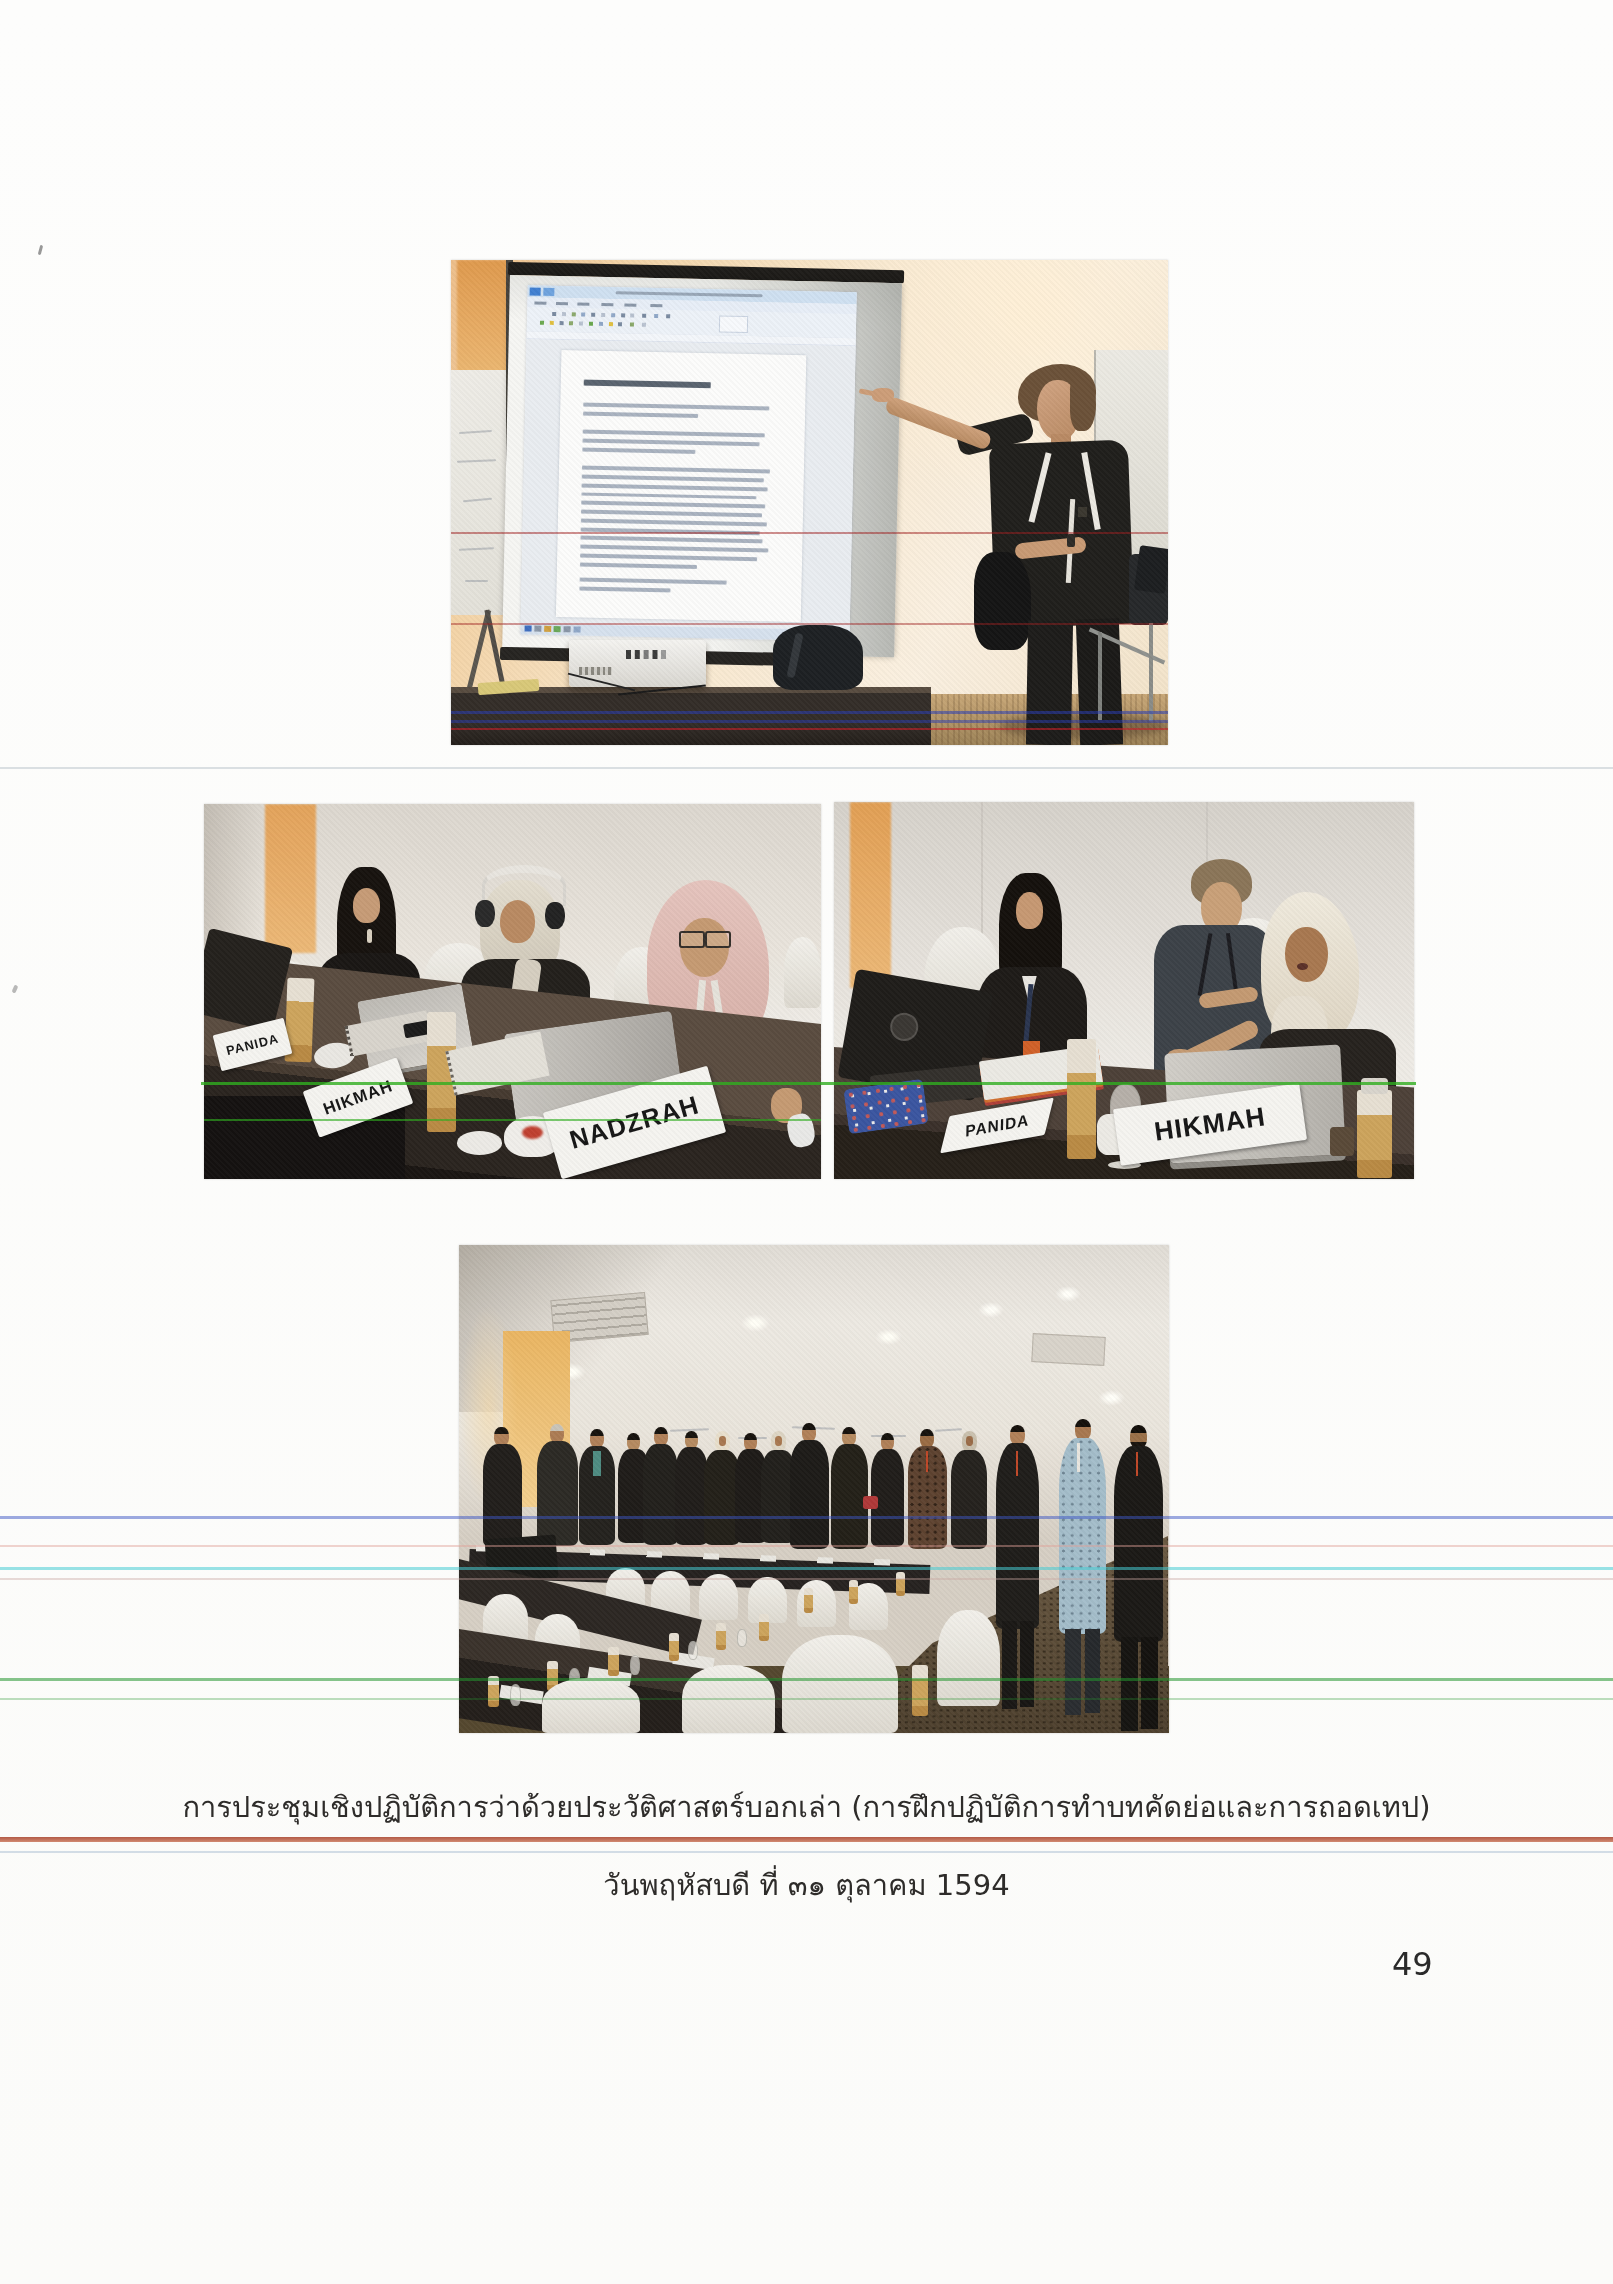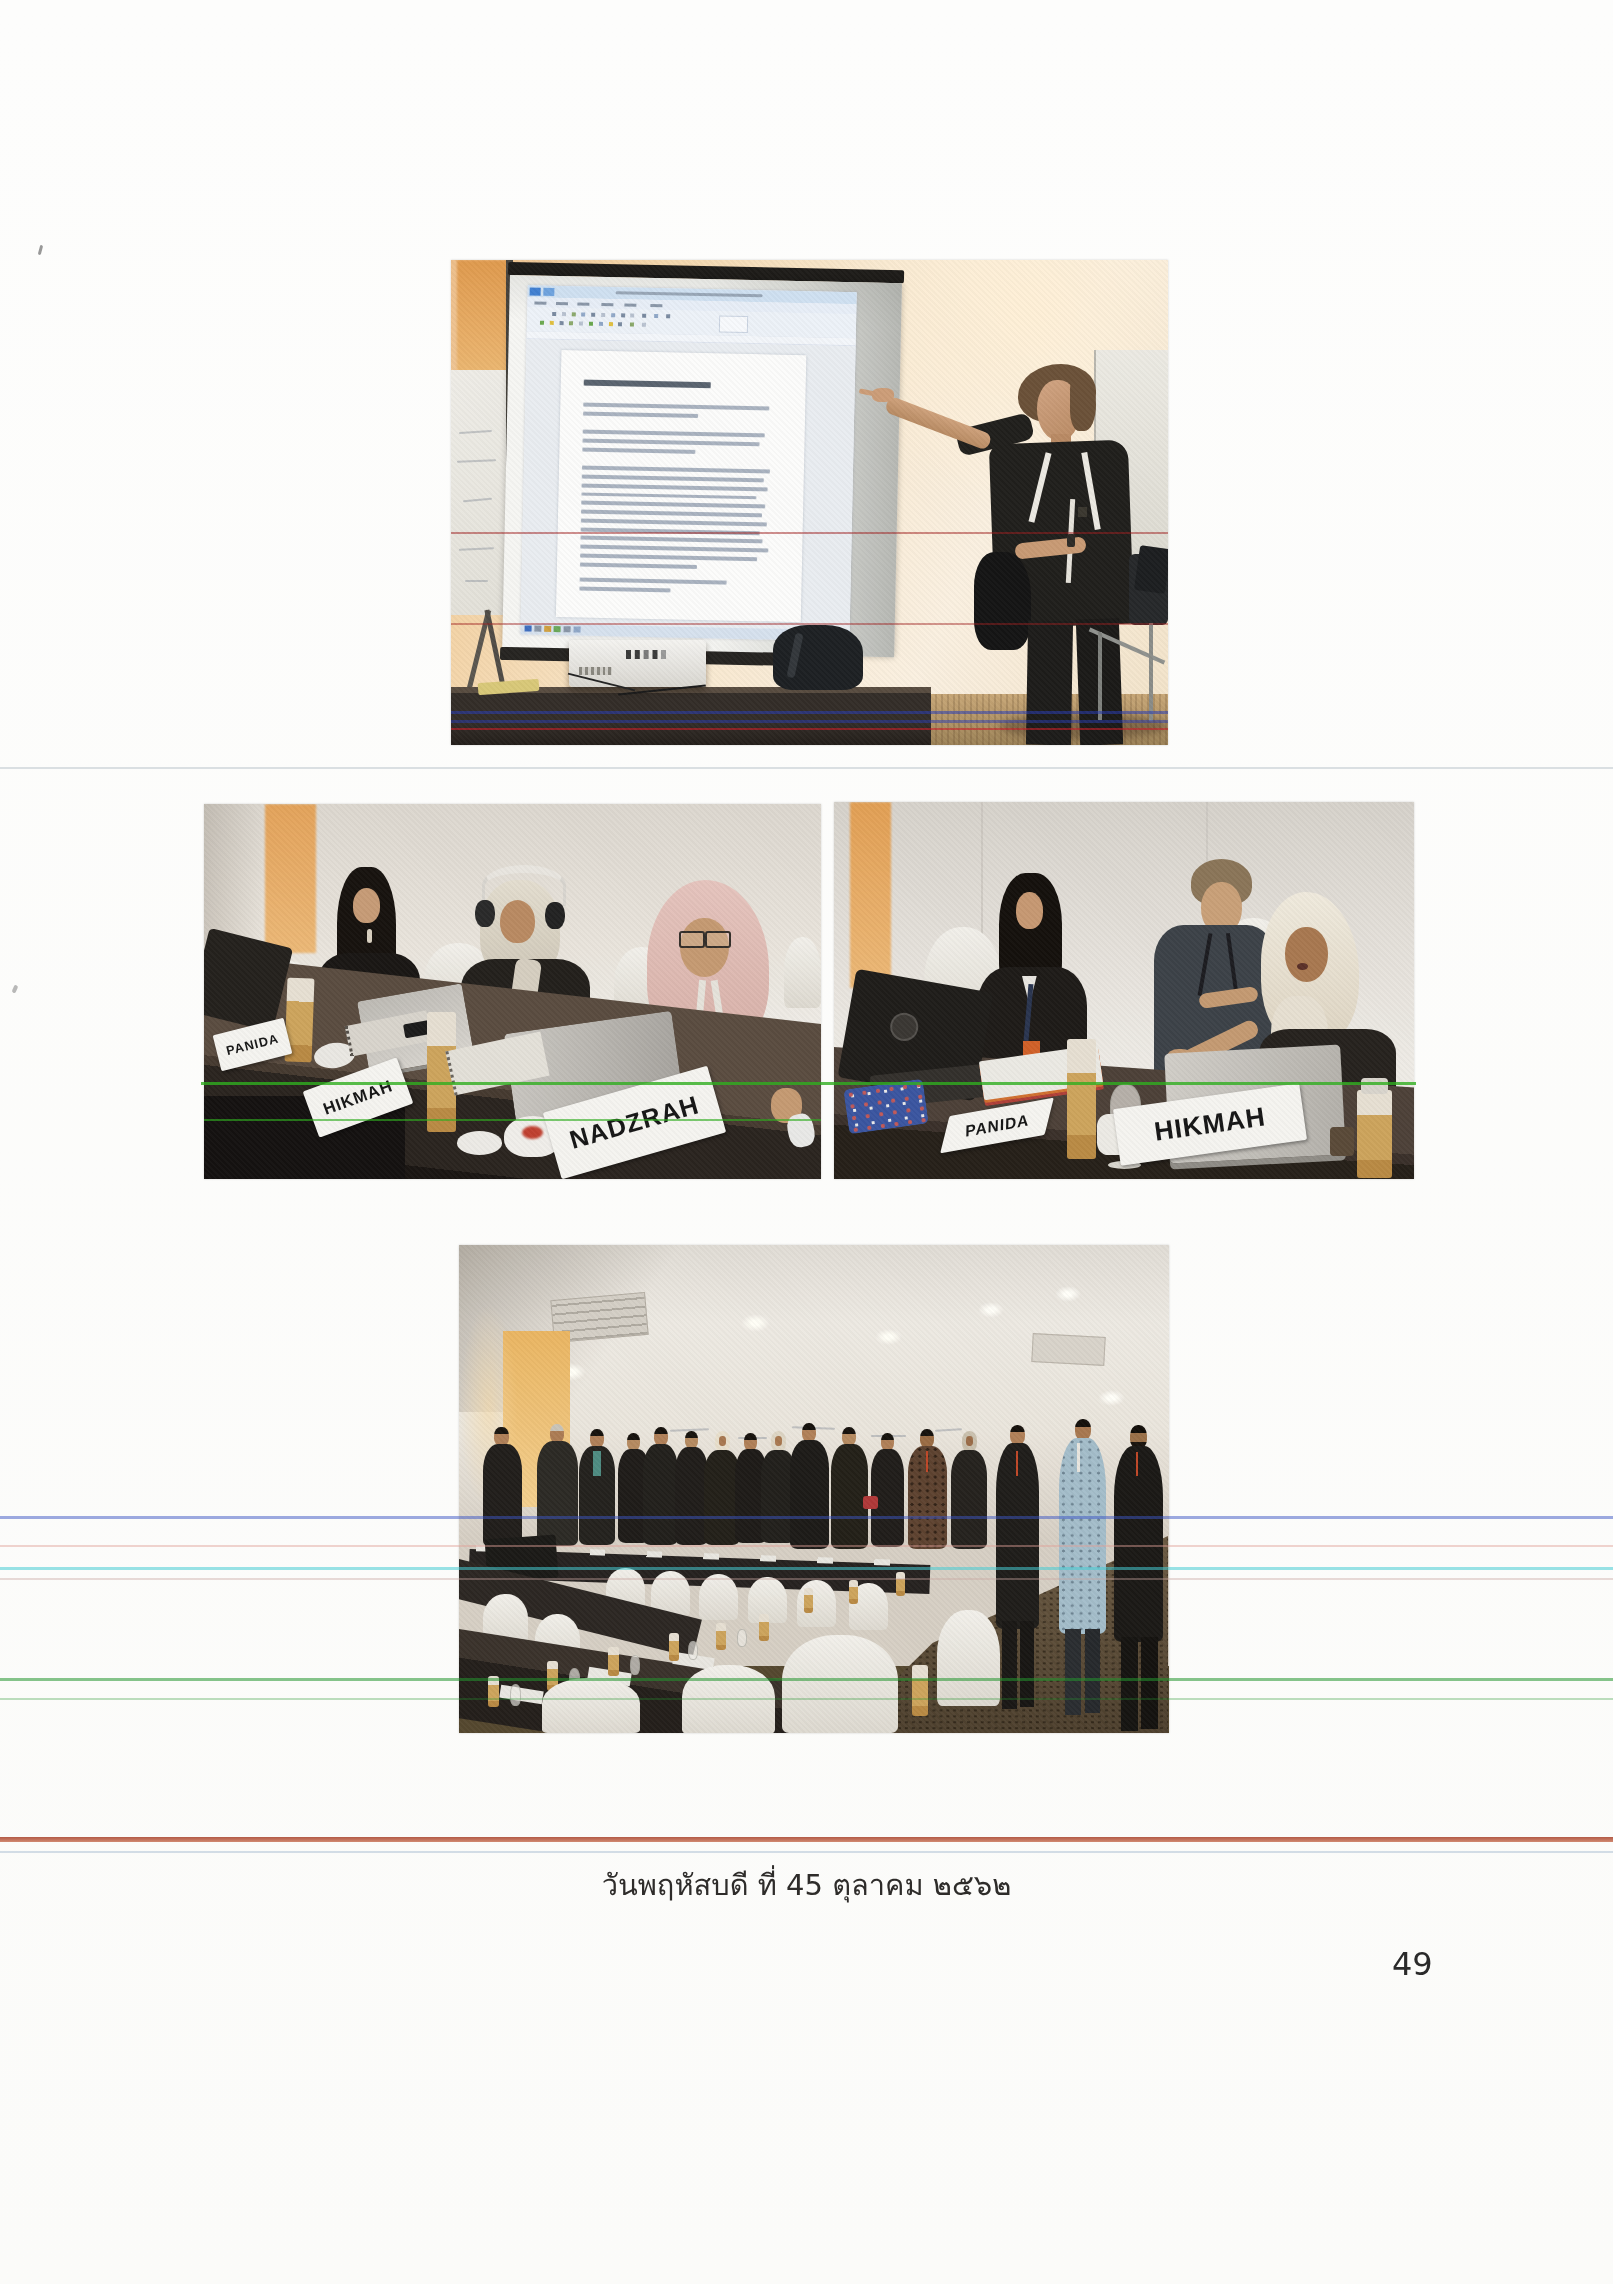--- a/index.html
+++ b/index.html
@@ -462,21 +462,22 @@
   </div>
 
   <div class="pageline" style="top:767px;height:2px;background:rgba(140,155,170,.3);"></div>
   <div class="pageline" style="top:1516px;height:2.9px;background:#3b55c4;opacity:.5;"></div>
   <div class="pageline" style="top:1545px;height:2px;background:rgba(225,160,150,.45);"></div>
   <div class="pageline" style="top:1567px;height:2.9px;background:#45ccd4;opacity:.55;"></div>
   <div class="pageline" style="top:1578px;height:2px;background:rgba(200,165,160,.4);"></div>
   <div class="pageline" style="top:1678px;height:2.9px;background:rgba(35,150,45,.55);"></div>
   <div class="pageline" style="top:1698px;height:2px;background:rgba(35,150,45,.3);"></div>
 
+  <div class="abs" style="left:0;top:1784px;width:1613px;text-align:center;font-size:29px;color:#2e2c2a;">การประชุมเชิงปฏิบัติการว่าด้วยประวัติศาสตร์บอกเล่า (การฝึกปฏิบัติการทำบทคัดย่อและการถอดเทป)</div>
 
   <div class="pageline" style="top:1837px;height:4.9px;background:linear-gradient(180deg,#b25a46,#d18a72);"></div>
   <div class="pageline" style="top:1851px;height:2px;background:rgba(170,190,210,.5);"></div>
 
-  <div class="abs" style="left:0;top:1862px;width:1613px;text-align:center;font-size:29px;color:#2e2c2a;">วันพฤหัสบดี ที่ 45 ตุลาคม ๒๕๖๒</div>
+  <div class="abs" style="left:0;top:1862px;width:1613px;text-align:center;font-size:29px;color:#2e2c2a;">วันพฤหัสบดี ที่ ๓๑ ตุลาคม 1594</div>
 
   <div class="abs" style="left:1392px;top:1945px;font-size:32px;color:#2a2a2a;">49</div>
 </div>
 
 
 </body></html>

